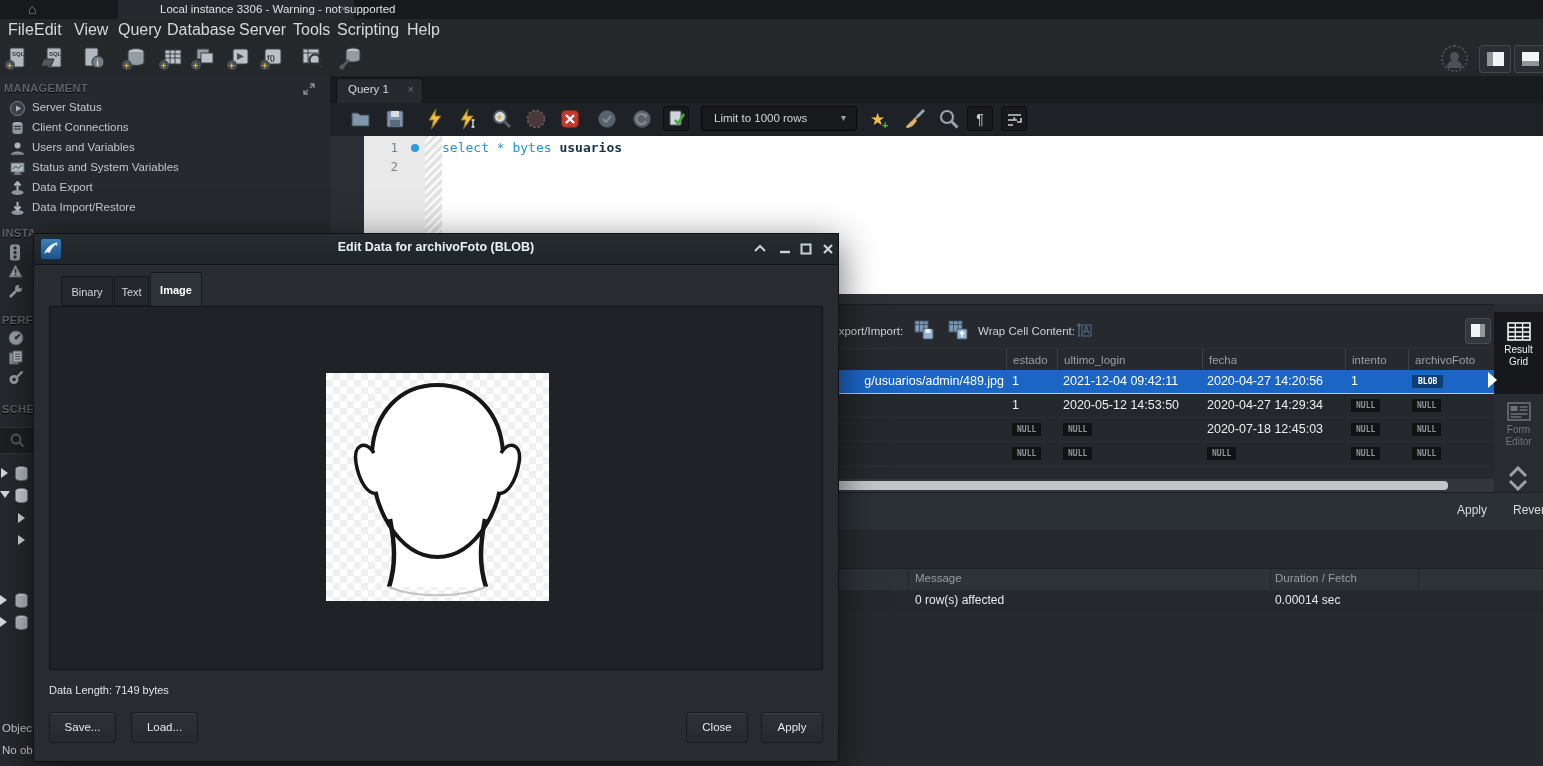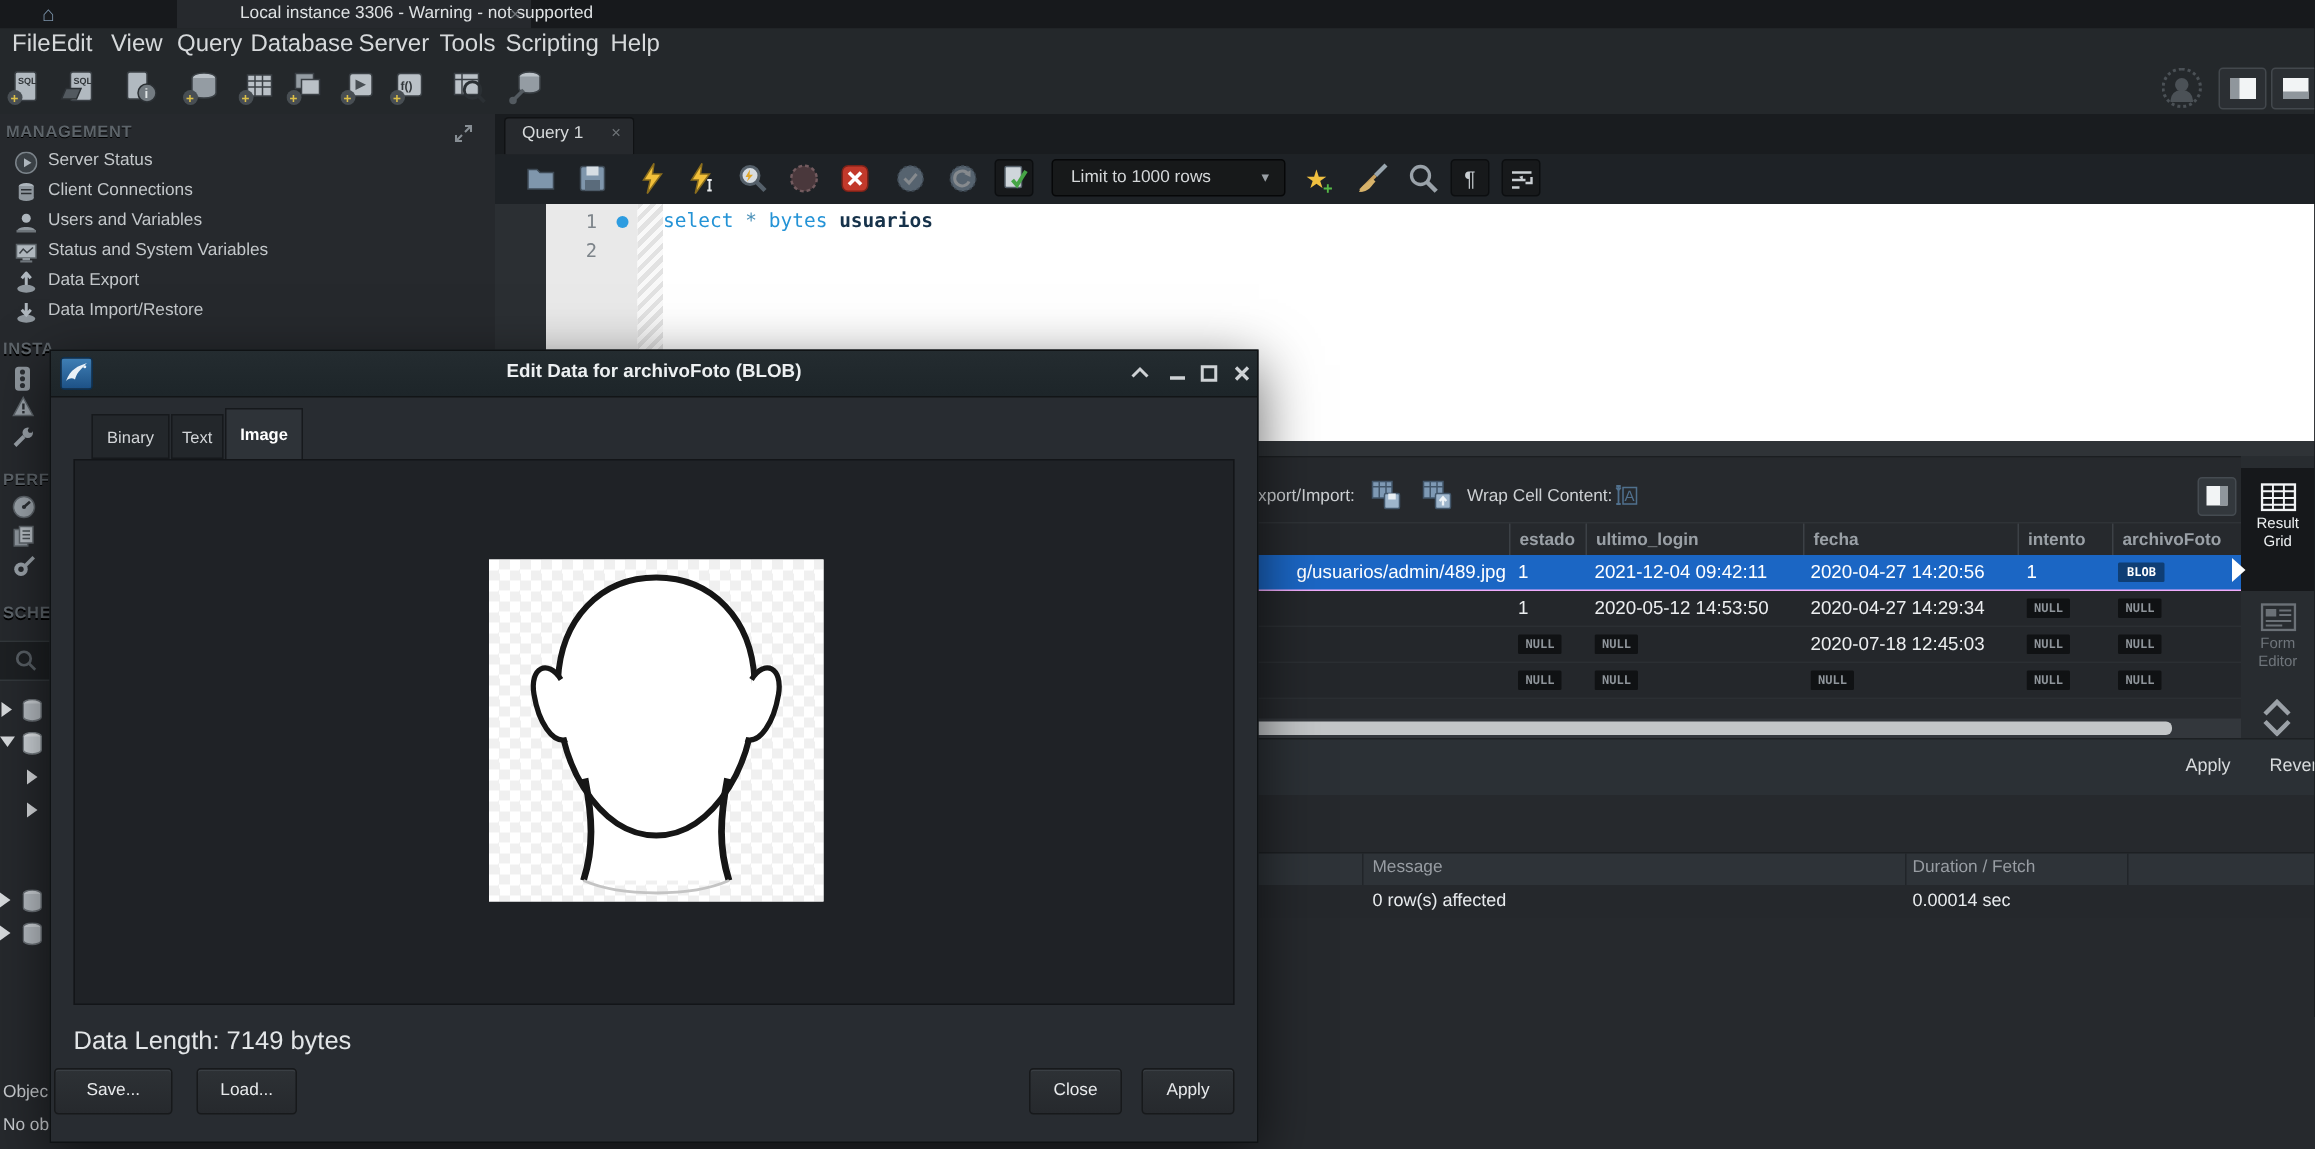--- a/index.html
+++ b/index.html
@@ -57,21 +57,21 @@
   .hatch{left:95px;top:0;width:17px;height:158px;background:repeating-linear-gradient(135deg,#e2e2e2 0 3px,#f9f9f9 3px 6px);}
   .lnum{position:absolute;width:34px;text-align:right;font-family:"DejaVu Sans Mono",monospace;font-size:12.5px;color:#7d848a;}
   .stmtdot{position:absolute;left:81px;width:8px;height:8px;border-radius:50%;background:#2d9ce0;}
   .codeline{position:absolute;left:112px;font-family:"DejaVu Sans Mono",monospace;font-size:13px;white-space:pre;}
   .kw{color:#2493d6;} .op{color:#4a90b8;} .ident{color:#16324a;font-weight:600;}
 
   
   .results{left:330px;top:294px;width:1213px;height:236px;background:#26292d;}
   .splitter{left:0;top:0;width:1213px;height:10px;background:#2f3337;border-bottom:1px solid #1b1e21;}
   .rlabel{position:absolute;font-size:11.5px;color:#cdd0d3;white-space:nowrap;}
-  .gridhdr{left:0;top:54px;width:1164px;height:22px;background:#26292d;border-top:1px solid #2f3337;border-bottom:1px solid #1f2226;font-weight:bold;}
+  .gridhdr{left:0;top:54px;width:1164px;height:22px;background:#26292d;border-top:1px solid #2f3337;border-bottom:1px solid #1f2226;}
   .hcell{position:absolute;top:0;height:22px;line-height:22px;font-size:11.5px;color:#9aa0a6;padding-left:6px;box-sizing:border-box;border-left:1px solid #3c4146;overflow:hidden;white-space:nowrap;}
   .grow{position:absolute;left:0;width:1164px;height:23px;background:#24272b;border-bottom:1px solid #2b2f33;}
   .grow.sel{background:#1b66c4;border-bottom:1px solid #f0abfc;}
   .gcell{position:absolute;top:0;height:23px;line-height:23px;font-size:12.5px;color:#eceef0;white-space:nowrap;overflow:hidden;}
   .grow.sel .gcell{color:#ffffff;}
   .pathcell{text-align:right;direction:rtl;}
   .nullb{display:inline-block;background:#101214;color:#8f959b;font-family:"DejaVu Sans Mono",monospace;font-size:8px;font-weight:bold;padding:2px 5px;border-radius:1px;vertical-align:middle;line-height:normal;}
   .blobb{display:inline-block;background:#0f3e74;color:#fff;font-family:"DejaVu Sans Mono",monospace;font-size:8px;font-weight:bold;padding:2px 6px;border-radius:1px;vertical-align:middle;line-height:normal;}
   .hscroll{left:0;top:185px;width:1164px;height:13px;background:#33373c;}
   .hthumb{position:absolute;left:8px;top:2px;width:1110px;height:9px;background:#c3c6c8;border-radius:4px;}
@@ -95,21 +95,21 @@
   
   .dialog{left:33px;top:233px;width:806px;height:529px;background:#282c31;border:1px solid #0f1214;box-sizing:border-box;box-shadow:0 10px 36px rgba(0,0,0,.6);z-index:50;}
   .dtitle{left:0;top:0;width:804px;height:30px;background:linear-gradient(#242c30,#1d2529);border-bottom:1px solid #121517;}
   .dtitle .t{position:absolute;left:0;top:6px;width:804px;text-align:center;font-size:12.5px;font-weight:bold;color:#edf0f2;}
   .dlgicon{position:absolute;left:6px;top:4px;width:22px;height:22px;border-radius:3px;background:linear-gradient(#3f7fb5,#1d5186);border:1px solid #0e2f4e;box-sizing:border-box;}
   .wctl{position:absolute;top:7px;width:16px;height:16px;cursor:pointer;}
   .dtab{position:absolute;height:30px;line-height:30px;text-align:center;font-size:11px;color:#d3d6d9;background:#23272b;border:1px solid #16191c;box-sizing:border-box;cursor:pointer;margin-left:12px;}
   .dtab.active{top:38px;height:34px;line-height:34px;background:#2e3338;color:#ffffff;font-weight:bold;border-bottom:none;}
   .dframe{left:15px;top:72px;width:774px;height:364px;background:#1f2226;border:1px solid #131518;box-sizing:border-box;}
   .imgbox{position:absolute;left:276px;top:66px;width:223px;height:228px;background-color:#fff;background-image:conic-gradient(#f0f0f0 25%,#ffffff 25% 50%,#f0f0f0 50% 75%,#ffffff 75%);background-size:14px 14px;}
-  .dlen{position:absolute;left:15px;top:450px;font-size:17px;color:#e2e5e7;text-align:center;}
+  .dlen{position:absolute;left:15px;top:450px;font-size:11px;color:#e2e5e7;text-align:center;}
   .dbtn{position:absolute;top:478px;height:31px;background:linear-gradient(#2d3135,#26292d);border:1px solid #17191b;border-radius:3px;box-shadow:inset 0 1px 0 #3a3f44;box-sizing:border-box;color:#e8eaec;font-size:11.5px;text-align:center;line-height:29px;cursor:pointer;}
 </style>
 </head>
 <body>
 
 <div class="stage">
 
   <div class="abs titlebar">
     <div class="abs home-ic">⌂</div>
     <div class="abs conn-tab">
@@ -581,19 +581,19 @@
           <path d="M175 80 C184 66 196 72 193 90 C190 108 181 123 171 120" fill="#ffffff" stroke="#161616" stroke-width="3.5"></path>
           <path d="M64 146 C69 172 70 192 63 214" fill="none" stroke="#161616" stroke-width="4.5"></path>
           <path d="M159 146 C154 172 153 192 160 214" fill="none" stroke="#161616" stroke-width="4.5"></path>
           <path d="M63 214 C88 225 135 225 160 214" fill="none" stroke="#c4c4c4" stroke-width="2"></path>
         </svg>
       </div>
     </div>
 
     <div class="dlen">Data Length: 7149 bytes</div>
 
-    <div class="dbtn" style="left:2px;width:79px">Save...</div>
+    <div class="dbtn" style="left:15px;width:67px">Save...</div>
     <div class="dbtn" style="left:97px;width:67px">Load...</div>
     <div class="dbtn" style="left:652px;width:62px">Close</div>
     <div class="dbtn" style="left:727px;width:62px">Apply</div>
   </div>
 
 </div>
 
 </body></html>

